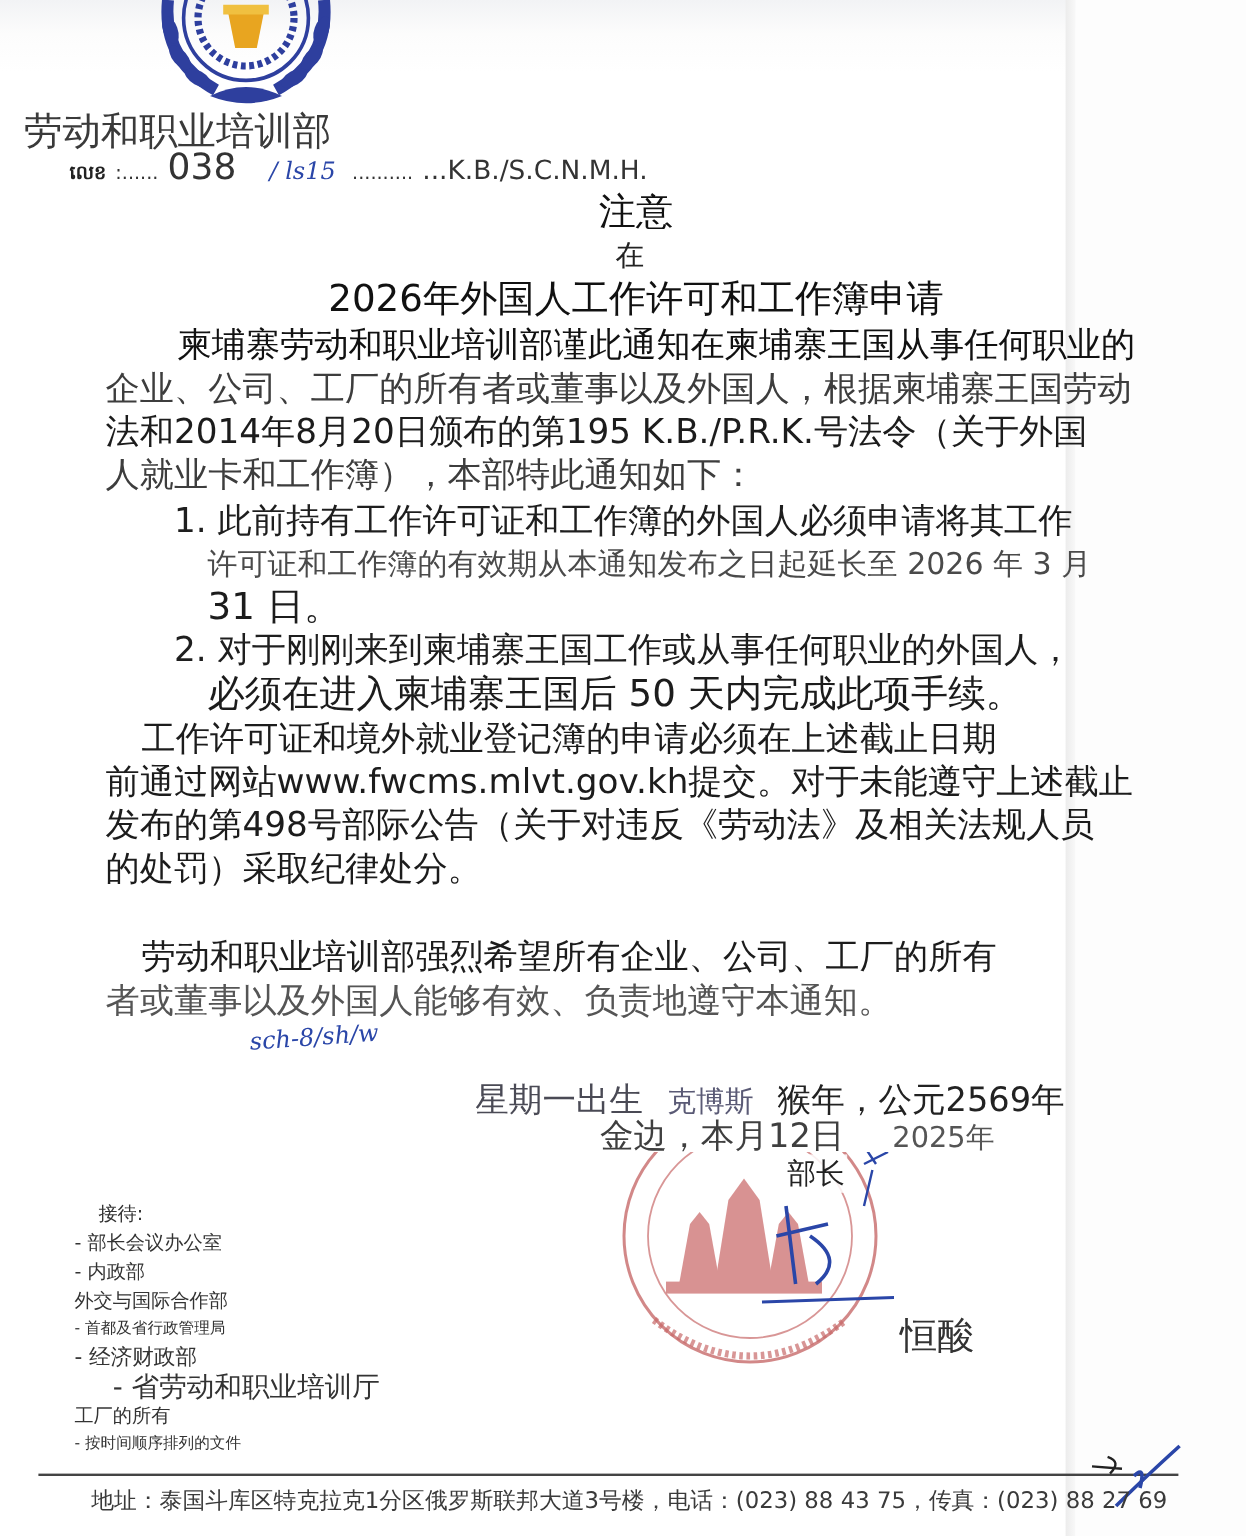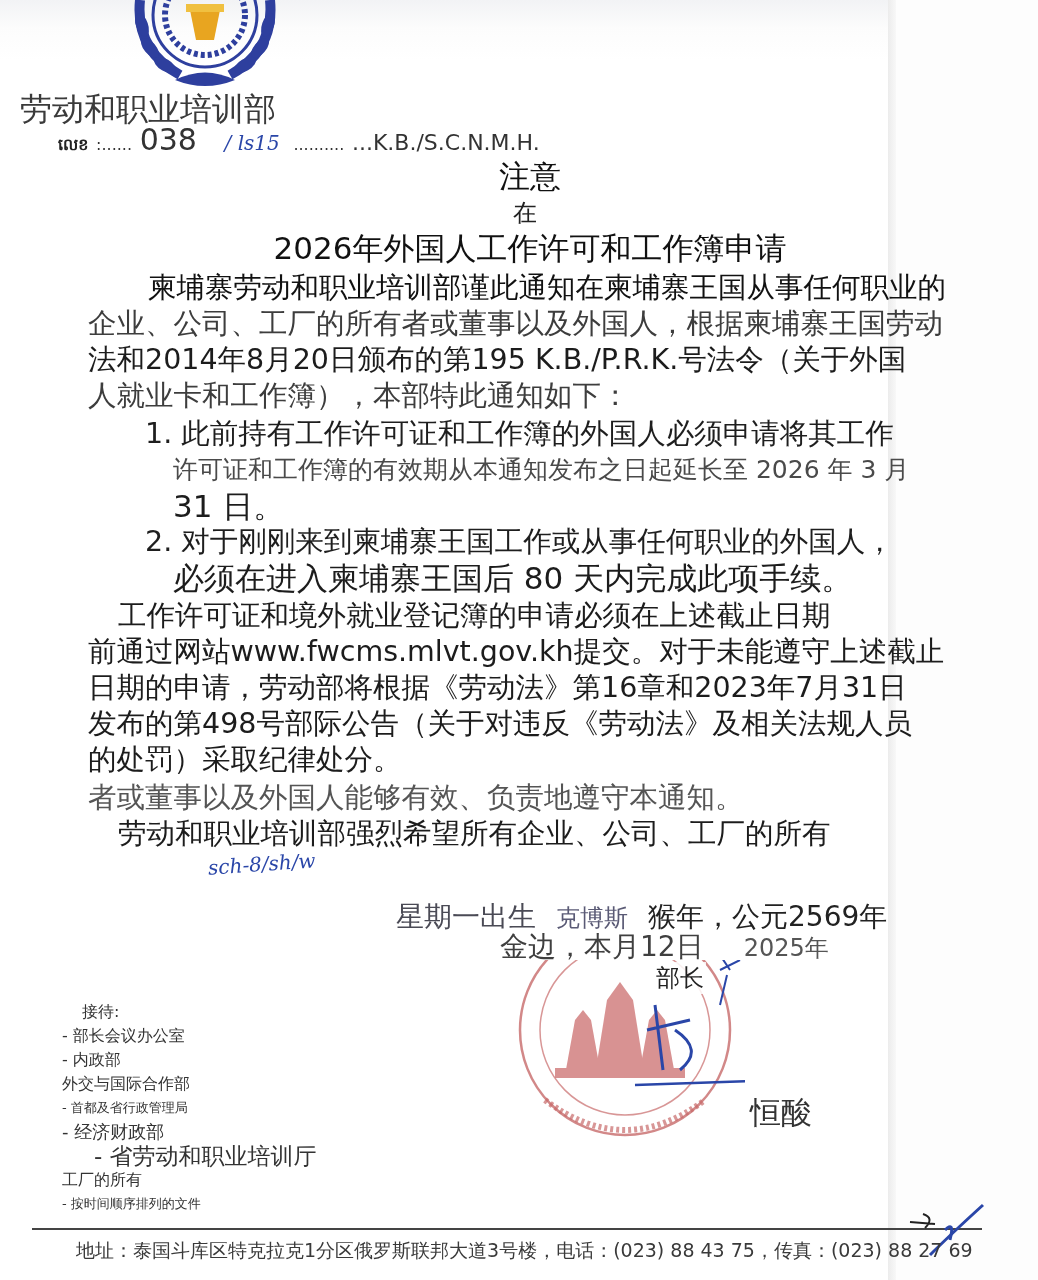--- a/index.html
+++ b/index.html
@@ -117,34 +117,33 @@
     <span class="ln light">企业、公司、工厂的所有者或董事以及外国人，根据柬埔寨王国劳动</span>
     <span class="ln">法和2014年8月20日颁布的第195 K.B./P.R.K.号法令（关于外国</span>
     <span class="ln light">人就业卡和工作簿），本部特此通知如下：</span>
   </div>
 
   <div class="list">
     <span class="ln">1. 此前持有工作许可证和工作簿的外国人必须申请将其工作</span>
     <span class="ln sub">许可证和工作簿的有效期从本通知发布之日起延长至 2026 年 3 月</span>
     <span class="ln sub dark">31 日。</span>
     <span class="ln">2. 对于刚刚来到柬埔寨王国工作或从事任何职业的外国人，</span>
-    <span class="ln sub dark">必须在进入柬埔寨王国后 80 天内完成此项手续。</span>
+    <span class="ln sub dark">必须在进入柬埔寨王国后 50 天内完成此项手续。</span>
   </div>
 
   <div class="para p2">
     <span class="ln first">工作许可证和境外就业登记簿的申请必须在上述截止日期</span>
     <span class="ln">前通过网站www.fwcms.mlvt.gov.kh提交。对于未能遵守上述截止</span>
-    <span class="ln">日期的申请，劳动部将根据《劳动法》第16章和2023年7月31日</span>
     <span class="ln">发布的第498号部际公告（关于对违反《劳动法》及相关法规人员</span>
     <span class="ln">的处罚）采取纪律处分。</span>
   </div>
 
   <div class="para p3">
+    <span class="ln first">劳动和职业培训部强烈希望所有企业、公司、工厂的所有</span>
     <span class="ln light">者或董事以及外国人能够有效、负责地遵守本通知。</span>
-    <span class="ln first">劳动和职业培训部强烈希望所有企业、公司、工厂的所有</span>
   </div>
 
   <div class="abs ink scribble1">sch-8/sh/w</div>
 
   <div class="abs date1">
     <span>星期一出生</span><span class="k">克博斯</span><span class="d">猴年，公元2569年</span>
   </div>
   <div class="abs date2">
     <span>金边，本月12日</span><span class="y">2025年</span>
   </div>

